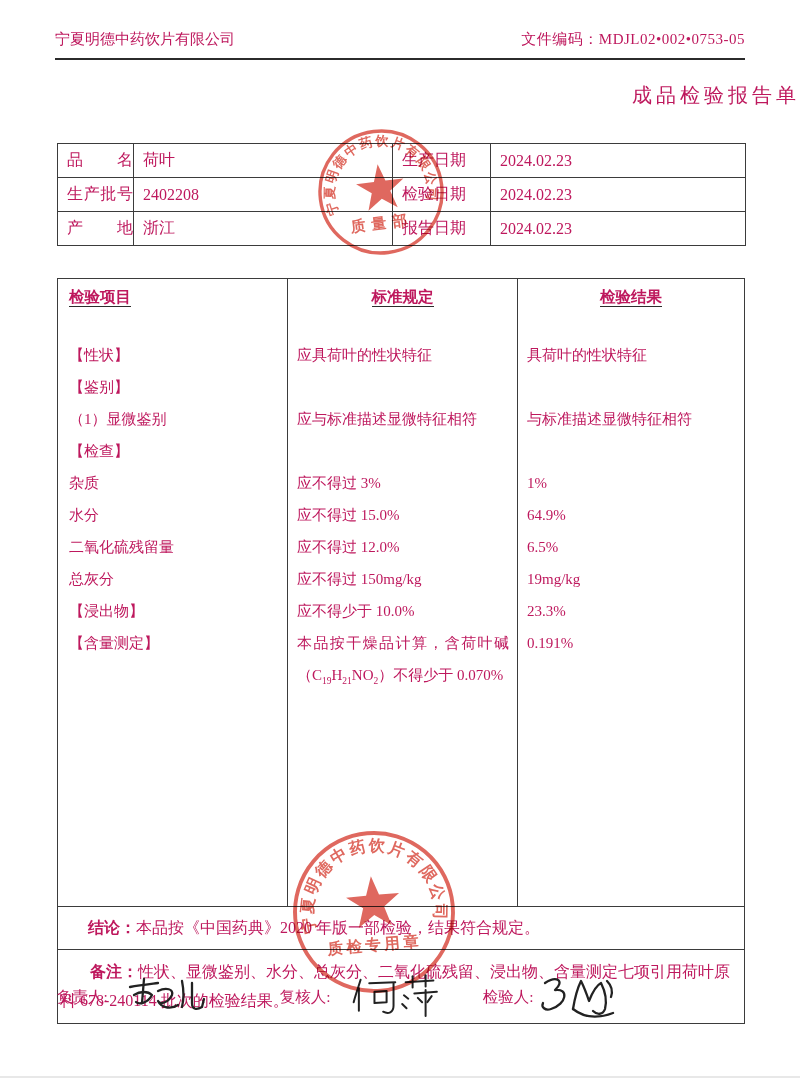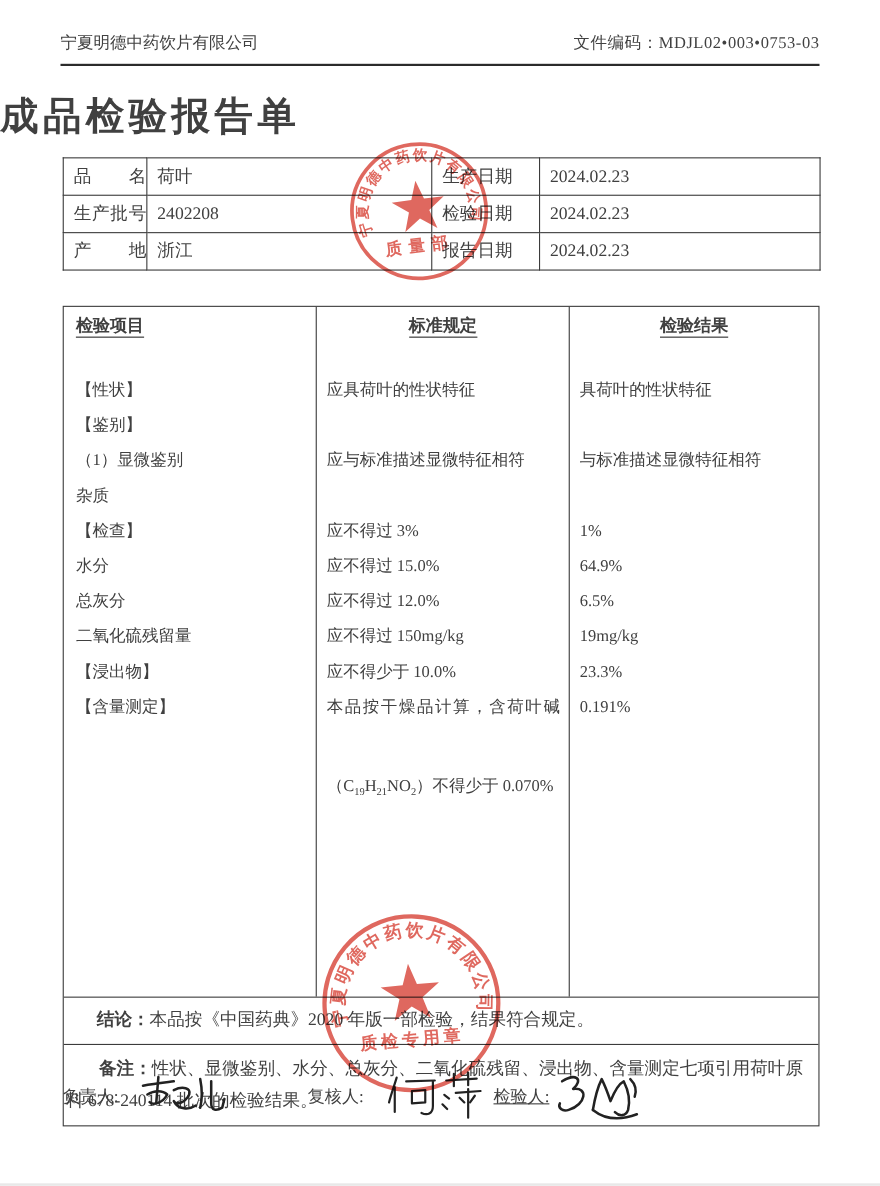--- a/index.html
+++ b/index.html
@@ -1,26 +1,26 @@
 <!DOCTYPE html>
 <html><head>
 <meta charset="utf-8">
 <style>
   html,body{margin:0;padding:0;background:#e8e8e8;}
   .page{position:relative;width:800px;height:1076px;background:#ffffff;overflow:hidden;
-        font-family:"Liberation Serif","DejaVu Serif",serif;color:#404040;margin:0 auto;}
+        font-family:"Liberation Serif","DejaVu Serif",serif;color:#be185d;margin:0 auto;}
 
   
   .hdr{position:absolute;top:30px;left:55px;width:690px;display:flex;justify-content:space-between;
        align-items:flex-end;font-size:15px;border-bottom:2.5px solid #2b2b2b;padding-bottom:9px;}
   .hdr .code{letter-spacing:.5px;}
 
   
-  .title{position:absolute;top:82px;left:0;width:100%;text-align:left;margin:0;
-         font-size:35px;font-weight:bold;letter-spacing:4px;}
+  .title{position:absolute;top:82px;left:0;width:100%;text-align:right;margin:0;
+         font-size:20px;font-weight:normal;letter-spacing:4px;}
 
   
   table.info{position:absolute;top:143px;left:57px;width:688px;border-collapse:collapse;table-layout:fixed;}
   table.info td{border:1.5px solid #3b3b3b;height:33px;font-size:16px;padding:0 0 0 9px;overflow:hidden;white-space:nowrap;}
   td.jlab{text-align:justify;text-align-last:justify;text-justify:inter-character;padding-right:14px;}
 
   
   .mtable{position:absolute;top:278px;left:57px;width:688px;border:1.6px solid #3b3b3b;box-sizing:border-box;background:transparent;}
   .mbody{display:flex;height:627px;}
   .mcol{box-sizing:border-box;overflow:hidden;}
@@ -29,21 +29,21 @@
   .c3{flex:1;border-left:1.5px solid #3b3b3b;}
   .mhead{height:36px;line-height:36px;font-size:15.5px;font-weight:bold;}
   .mhead.ctr{text-align:center;}
   .mhead.lft{padding-left:11px;}
   .uh{border-bottom:1px solid #2c2c2c;padding-bottom:1px;}
   .msp{height:24px;}
   .line{height:32px;line-height:32px;font-size:15px;white-space:nowrap;}
   .c1 .line{padding-left:11px;}
   .c2 .line,.c3 .line{padding-left:9px;}
   .jline{padding-right:8px;text-align:justify;text-align-last:justify;text-justify:inter-character;white-space:normal;}
-  .fline{padding-left:22px;margin-top:40px;}
+  .fline{padding-left:22px;}
   sub{font-size:9.5px;}
   .crow{border-top:1.6px solid #3b3b3b;height:42px;line-height:42px;font-size:16px;text-indent:30px;white-space:nowrap;overflow:hidden;}
   .rrow{border-top:1.6px solid #3b3b3b;min-height:46px;padding:7px 8px 8px 2px;font-size:16px;line-height:29px;text-indent:30px;box-sizing:border-box;}
   .blabel{font-weight:bold;}
 
   
   .signs{position:absolute;top:966px;left:57px;width:700px;height:62px;display:flex;align-items:center;font-size:15.5px;}
   .signs .lab{white-space:nowrap;}
   .sig{flex:0 0 auto;}
   .sig path{fill:none;stroke:#222;stroke-width:2.3;stroke-linecap:round;stroke-linejoin:round;}
@@ -52,21 +52,21 @@
   .stamp{position:absolute;mix-blend-mode:multiply;opacity:.82;}
   .stamp text{font-family:"Liberation Serif","DejaVu Serif",serif;font-weight:bold;}
 </style>
 </head>
 <body>
 
 <div class="page">
 
   <div class="hdr">
     <span>宁夏明德中药饮片有限公司</span>
-    <span class="code"><span>文件编码：</span><span>MDJL02•003•0753-03</span></span>
+    <span class="code"><span>文件编码：</span><span>MDJL02•002•0753-05</span></span>
   </div>
 
   <h1 class="title">成品检验报告单</h1>
 
   <table class="info">
     <colgroup>
         <col style="width:76px">
         <col style="width:259px">
         <col style="width:98px">
         <col style="width:255px">
@@ -95,25 +95,25 @@
 
   <div class="mtable">
     <div class="mbody">
 
       <div class="mcol c1">
         <div class="mhead lft"><span class="uh">检验项目</span></div>
         <div class="msp"></div>
         <div class="line">【性状】</div>
         <div class="line">【鉴别】</div>
         <div class="line">（1）显微鉴别</div>
+        <div class="line">【检查】</div>
         <div class="line">杂质</div>
-        <div class="line">【检查】</div>
         <div class="line">水分</div>
+        <div class="line">二氧化硫残留量</div>
         <div class="line">总灰分</div>
-        <div class="line">二氧化硫残留量</div>
         <div class="line">【浸出物】</div>
         <div class="line">【含量测定】</div>
       </div>
 
       <div class="mcol c2">
         <div class="mhead ctr"><span class="uh">标准规定</span></div>
         <div class="msp"></div>
         <div class="line">应具荷叶的性状特征</div>
         <div class="line"></div>
         <div class="line">应与标准描述显微特征相符</div>
@@ -171,21 +171,21 @@
       <path d="M70,13 L102,11"></path>
         <path d="M78,6 L78,19"></path>
         <path d="M93,5 L93,18"></path>
       <path d="M68,28 L73,32"></path>
         <path d="M66,38 L71,43"></path>
       <path d="M80,26 L106,24"></path>
         <path d="M84,31 L89,36"></path>
         <path d="M100,29 L95,36"></path>
         <path d="M93,22 L93,52"></path>
     </svg>
-    <span class="lab" style="text-decoration:underline;">检验人:</span>
+    <span class="lab" style="margin-left:34px;">检验人:</span>
     <svg class="sig" width="100" height="54" viewBox="0 0 100 54">
       <path d="M12,13 C24,5 32,11 22,20 C36,18 34,34 18,39 C12,41 8,37 10,33"></path>
       <path d="M40,39 C42,27 45,17 48,11 C52,19 54,25 56,31 C60,21 64,15 68,13 C72,21 74,31 72,39 C70,45 64,45 60,41"></path>
       <path d="M40,39 C50,47 64,49 80,43"></path>
       <path d="M74,11 C78,15 80,21 78,27"></path>
     </svg>
   </div>
 
   <svg class="stamp" width="152" height="152" viewBox="-76 -76 152 152" style="left:305px;top:116px;">
     <g transform="rotate(-7)" fill="#d8473b">

